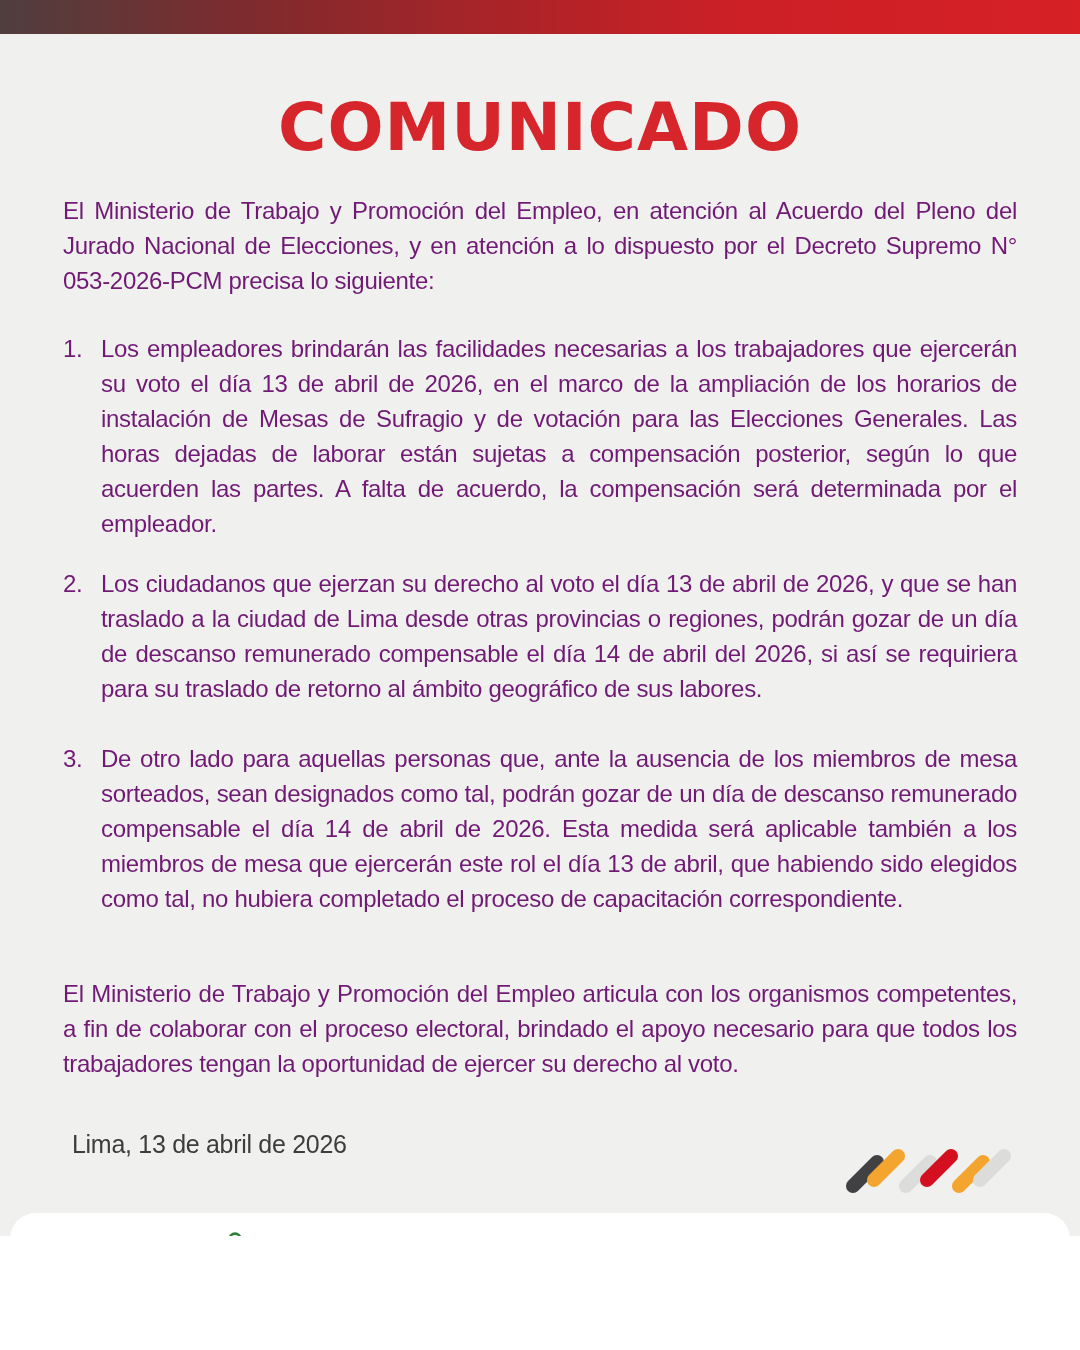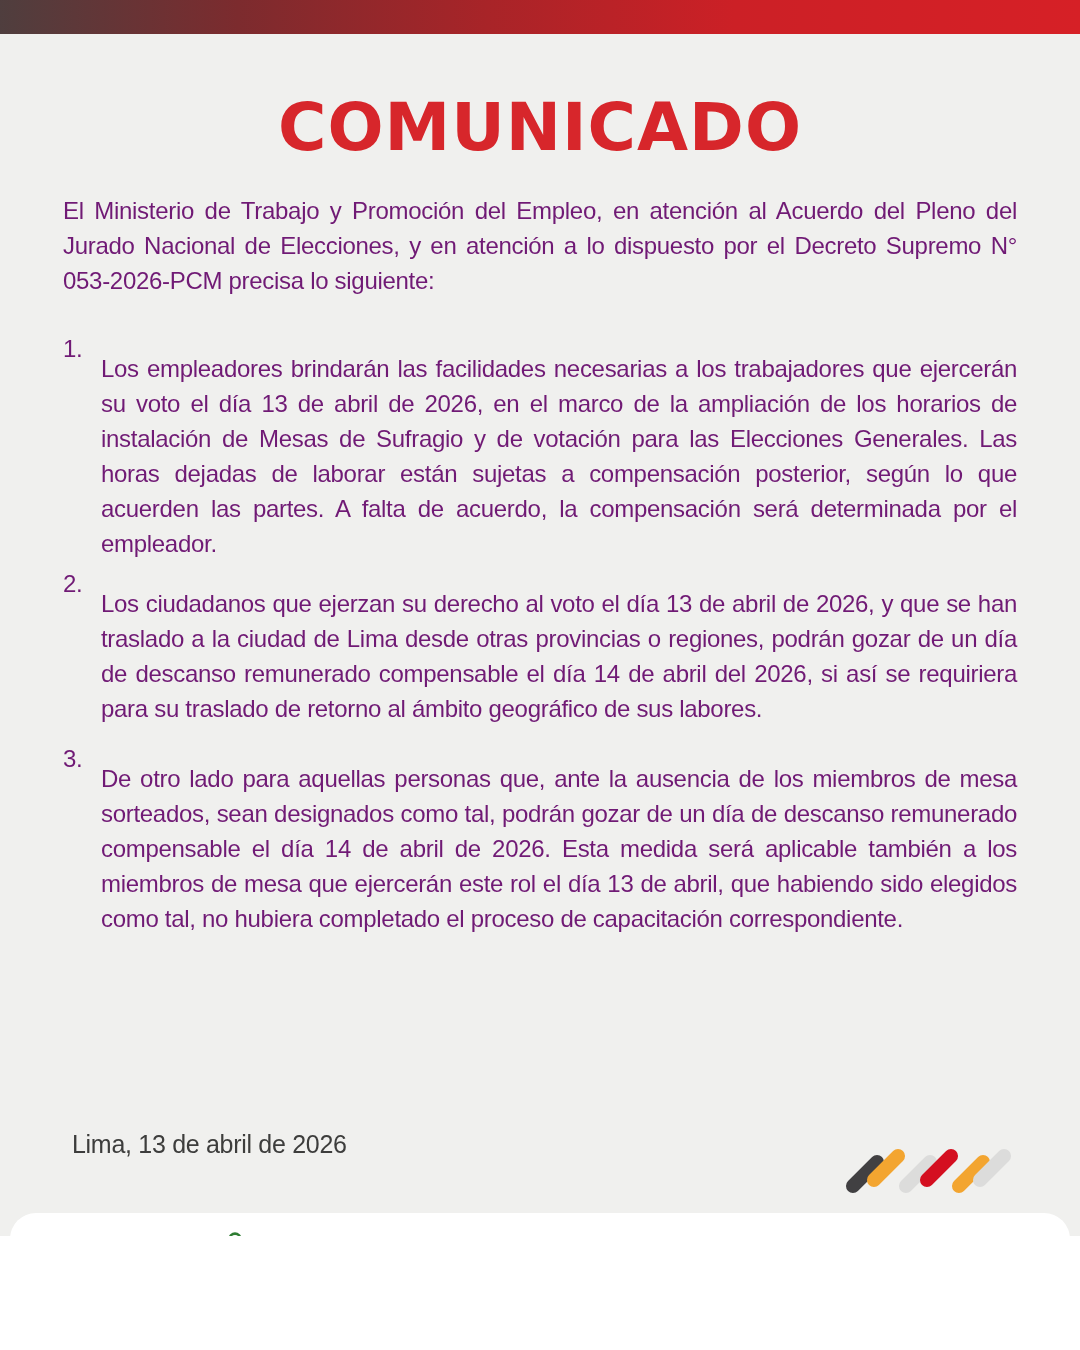--- a/index.html
+++ b/index.html
@@ -24,21 +24,21 @@
     color:#701a75; font-size:24px; line-height:35px;
     letter-spacing:-0.3px; text-align:justify;
   }
   .intro{ top:193px; }
   .item{ display:flex; }
   .item-1{ top:331px; }
   .item-2{ top:566px; }
   .item-3{ top:741px; }
   .closing{ top:976px; }
   .num{ flex:0 0 38px; text-align:left; }
-  .item-body{ flex:1; text-align:justify;margin-top:20px; }
+  .item-body{ flex:1; text-align:justify; }
   .dateline{
     position:absolute; left:63px; top:1130px;
     color:#3d3d3c; font-size:25px; letter-spacing:-0.3px;margin-left:9px;
   }
   .slashes{ position:absolute; left:858px; top:1144px; width:170px; height:60px; }
   .slash{
     position:absolute; width:14px; height:48px; border-radius:8px;
     transform:rotate(45deg);
   }
   .footer-card{
@@ -86,20 +86,21 @@
   <div class="body-text item item-2">
     <span class="num">2.</span>
     <div class="item-body">Los ciudadanos que ejerzan su derecho al voto el día 13 de abril de 2026, y que se han traslado a la ciudad de Lima desde otras provincias o regiones, podrán gozar de un día de descanso remunerado compensable el día 14 de abril del 2026, si así se requiriera para su traslado de retorno al ámbito geográfico de sus labores.</div>
   </div>
 
   <div class="body-text item item-3">
     <span class="num">3.</span>
     <div class="item-body">De otro lado para aquellas personas que, ante la ausencia de los miembros de mesa sorteados, sean designados como tal, podrán gozar de un día de descanso remunerado compensable el día 14 de abril de 2026. Esta medida será aplicable también a los miembros de mesa que ejercerán este rol el día 13 de abril, que habiendo sido elegidos como tal, no hubiera completado el proceso de capacitación correspondiente.</div>
   </div>
 
+  <div class="body-text closing">El Ministerio de Trabajo y Promoción del Empleo articula con los organismos competentes, a fin de colaborar con el proceso electoral, brindado el apoyo necesario para que todos los trabajadores tengan la oportunidad de ejercer su derecho al voto.</div>
 
   <div class="dateline">Lima, 13 de abril de 2026</div>
 
   <div class="slashes">
       <div class="slash" style="background: rgb(65, 64, 66); left: 0px; top: 6px;"></div>
       <div class="slash" style="background: rgb(243, 165, 48); left: 21px; top: 0px;"></div>
       <div class="slash" style="background: rgb(220, 220, 219); left: 53px; top: 6px;"></div>
       <div class="slash" style="background: rgb(212, 15, 32); left: 74px; top: 0px;"></div>
       <div class="slash" style="background: rgb(243, 165, 48); left: 106px; top: 6px;"></div>
       <div class="slash" style="background: rgb(220, 220, 219); left: 127px; top: 0px;"></div>

